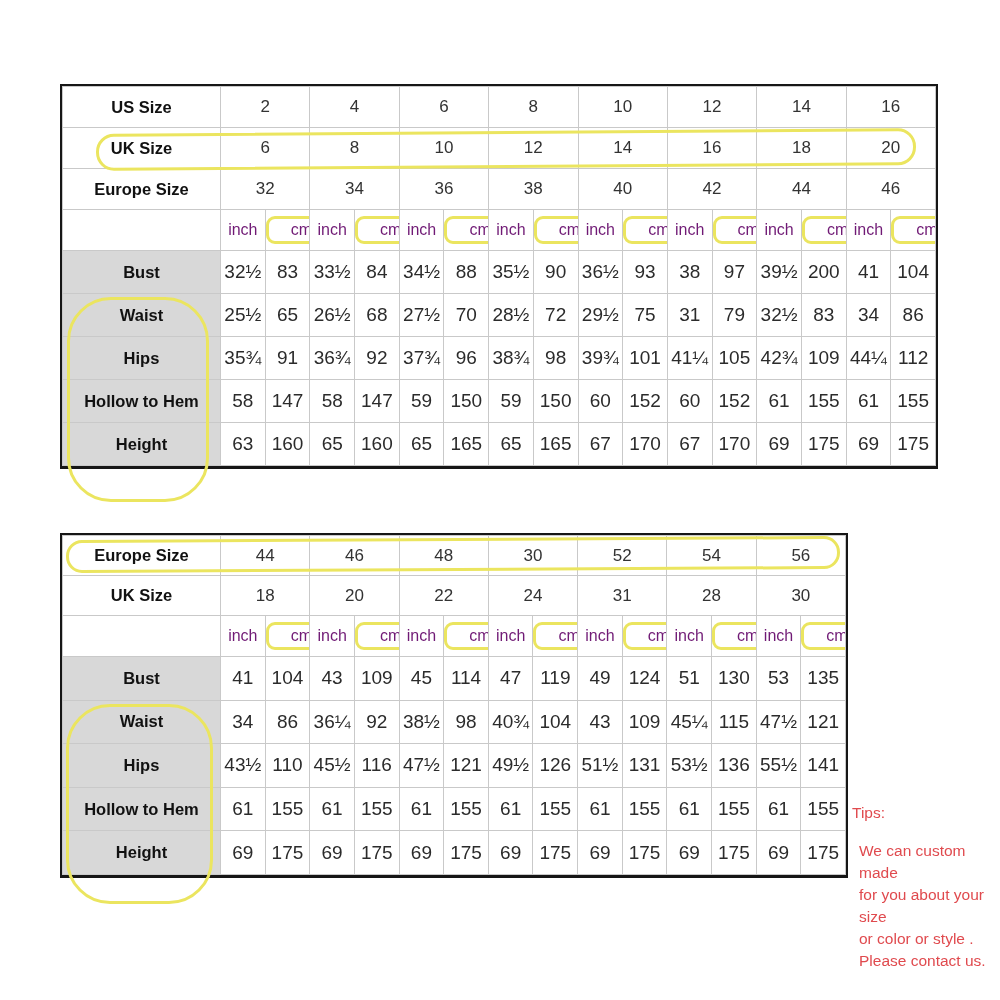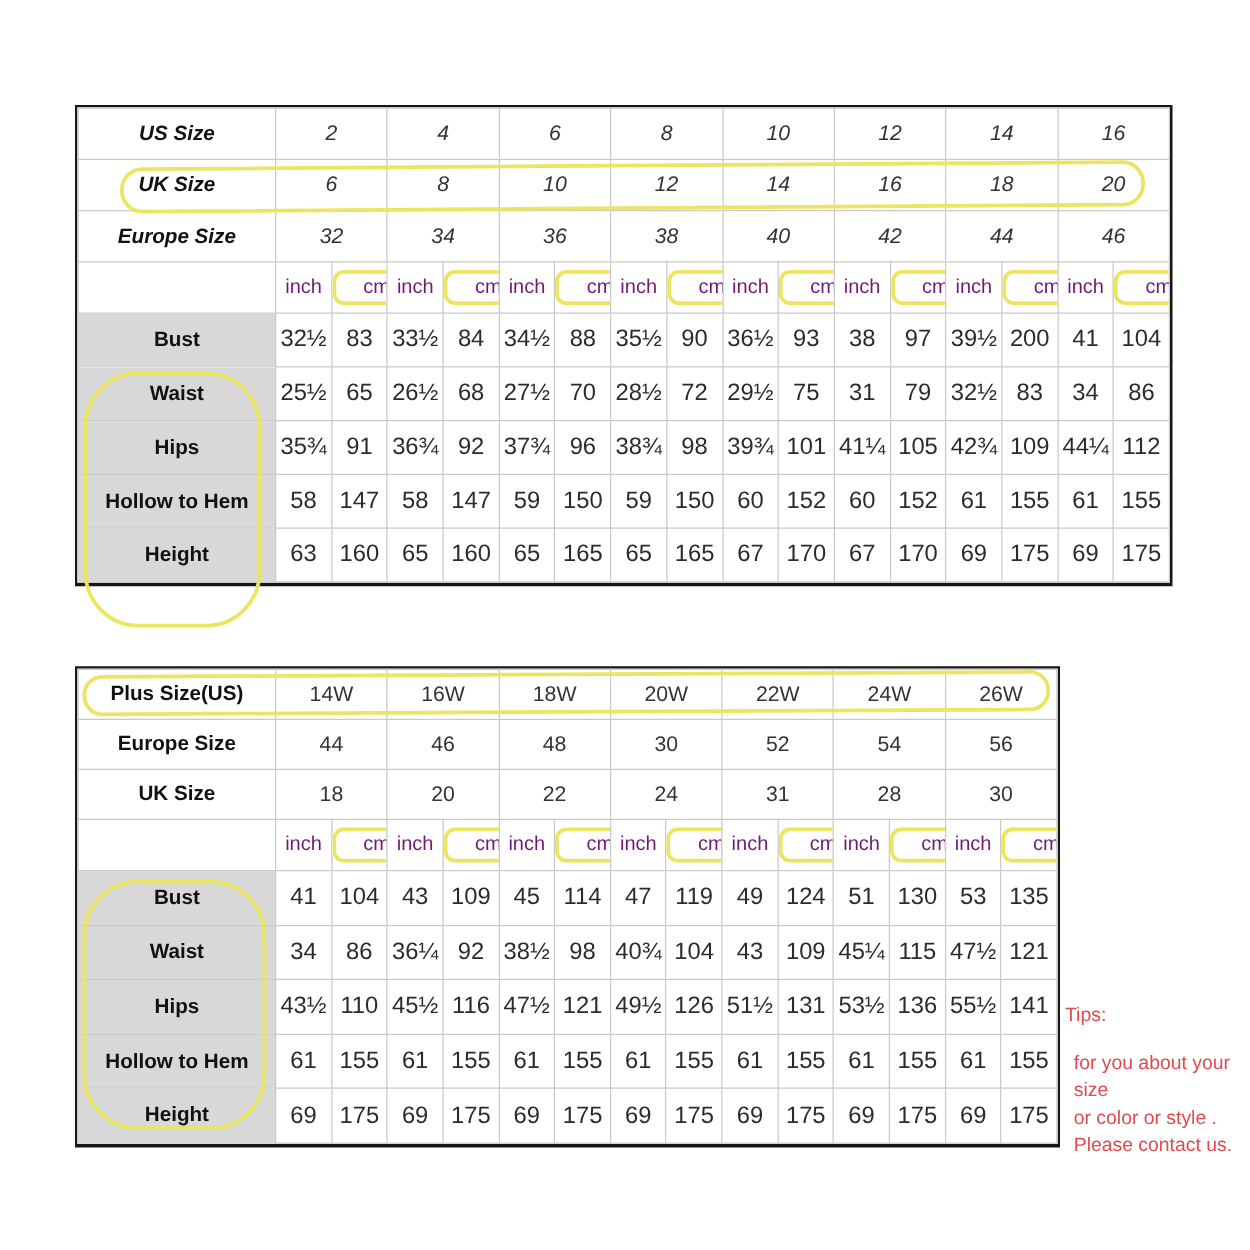--- a/index.html
+++ b/index.html
@@ -21,21 +21,21 @@
   }
 
   table{border-collapse:collapse;table-layout:fixed;width:100%;background:#fff;}
   col.c-label{width:158px;}
   td,th{border:1px solid var(--grid-line);text-align:center;vertical-align:middle;padding:0;overflow:hidden;}
   th{font-size:16.5px;font-weight:bold;color:#111;}
   td{font-size:19px;color:#2b2b2b;}
   tr.size-row td{font-size:17px;color:#333;}
   tr.unit-row td{font-size:16px;color:#701a75;}
   tr.measure-row th{background:var(--label-gray);}
-  #std-table tr.size-row{height:41px;font-style:italic;}
+  #std-table tr.size-row{height:41px;}
   #std-table tr.unit-row{height:41px;}
   #std-table tr.measure-row{height:43px;}
   #plus-table tr.size-row{height:40px;}
   #plus-table tr.unit-row{height:41px;}
   #plus-table tr.measure-row{height:43.6px;}
 
   .cm-box{
     display:inline-block;border:3px solid var(--highlight);border-radius:9px;
     padding:1px 22px;line-height:20px;
   }
@@ -242,30 +242,20 @@
           <col>
           <col>
           <col>
           <col>
           <col>
           <col>
           <col>
         </colgroup>
         <tbody>
           <tr class="size-row">
-            <th>Plus Size(US)</th>
-            <td colspan="2">14W</td>
-            <td colspan="2">16W</td>
-            <td colspan="2">18W</td>
-            <td colspan="2">20W</td>
-            <td colspan="2">22W</td>
-            <td colspan="2">24W</td>
-            <td colspan="2">26W</td>
-          </tr>
-          <tr class="size-row">
             <th>Europe Size</th>
             <td colspan="2">44</td>
             <td colspan="2">46</td>
             <td colspan="2">48</td>
             <td colspan="2">30</td>
             <td colspan="2">52</td>
             <td colspan="2">54</td>
             <td colspan="2">56</td>
           </tr>
           <tr class="size-row">
@@ -379,20 +369,21 @@
             <td>175</td>
             <td>69</td>
             <td>175</td>
           </tr>
         </tbody>
       </table>
   </div>
 
   <div id="tips">
     <div class="tips-title">Tips:</div>
+    <div class="tips-line">We can custom made</div>
     <div class="tips-line">for you about your size</div>
     <div class="tips-line">or color or style .</div>
     <div class="tips-line">Please contact us.</div>
   </div>
 
   <div class="hl-loop" id="loop-us-row"></div>
   <div class="hl-loop" id="loop-std-labels"></div>
   <div class="hl-loop" id="loop-plus-row"></div>
   <div class="hl-loop" id="loop-plus-labels"></div>
 

